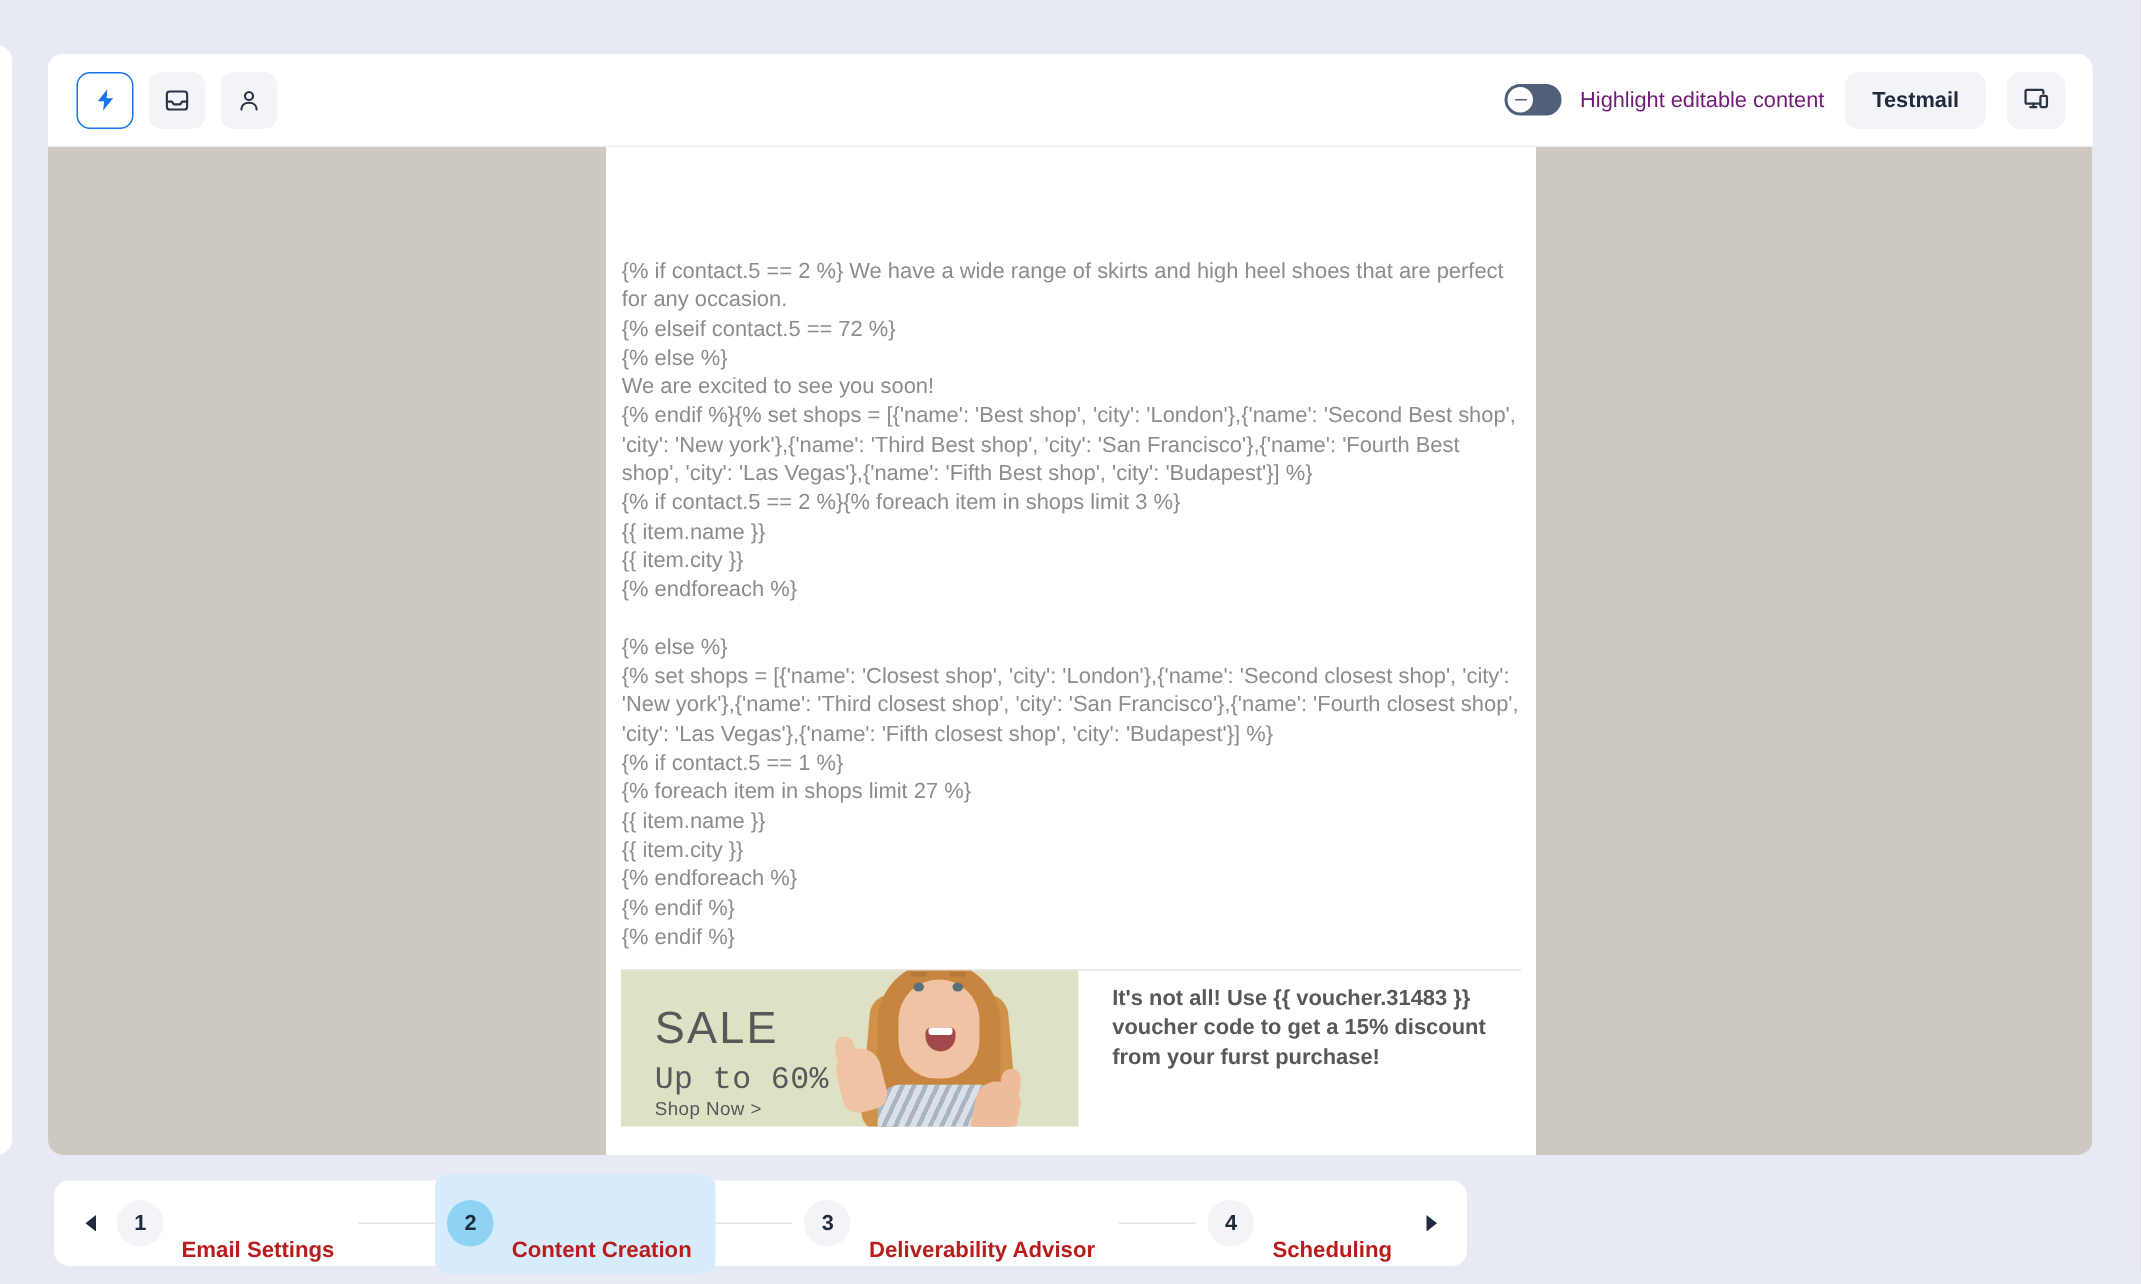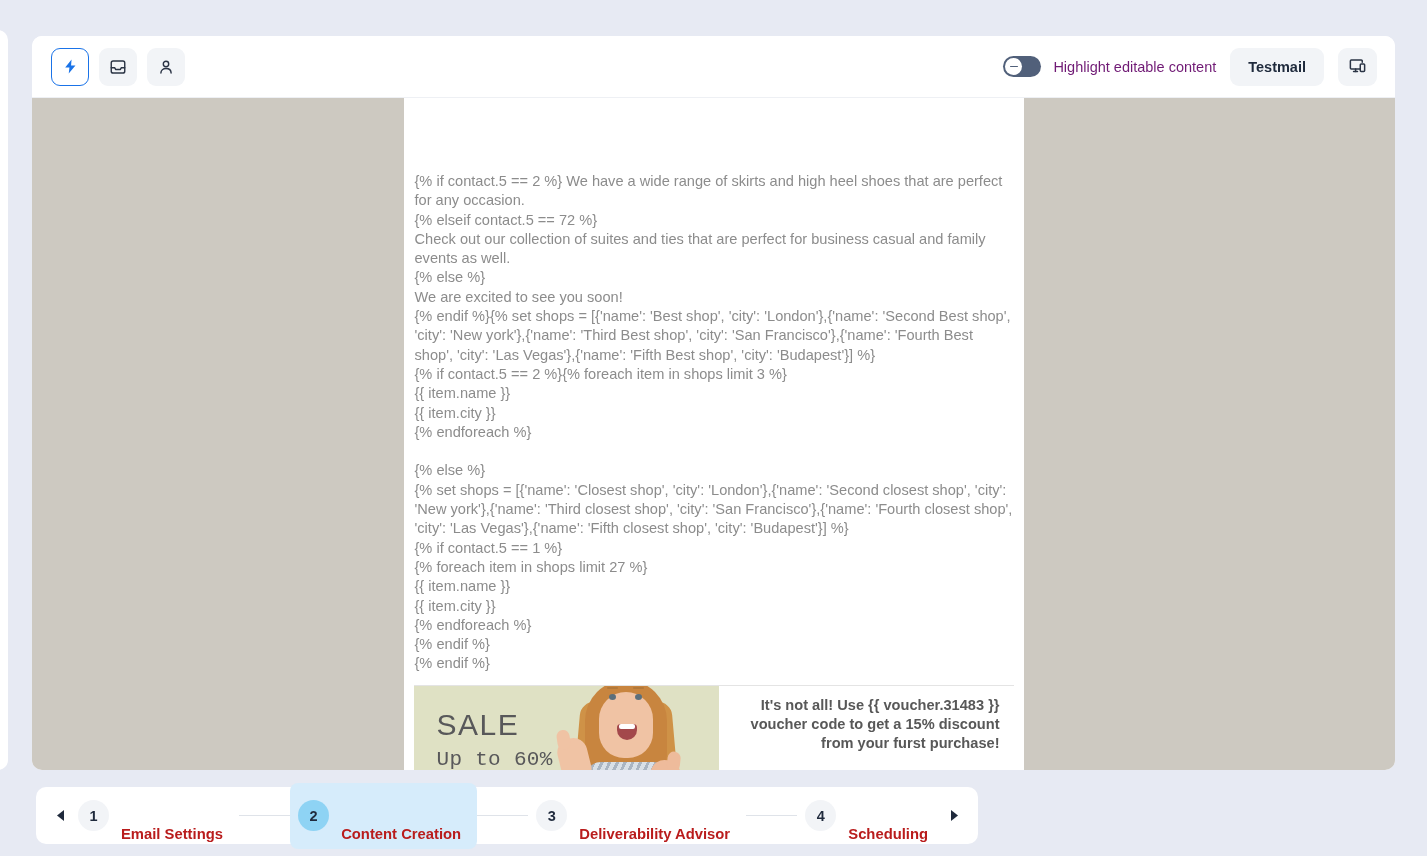--- a/index.html
+++ b/index.html
@@ -217,21 +217,20 @@
     color: #e2894f;
     font-size: 19.5px;
     font-weight: bold;
     margin-bottom: 20px;
   }
   .promo-desc {
     color: #585858;
     font-size: 14.6px;
     line-height: 19.3px;
     font-weight: bold;
-    text-align: right;
   }
 
   
   .stepper-card {
     position: absolute;
     left: 36px;
     top: 787px;
     width: 942px;
     height: 57px;
     background: #ffffff;
@@ -338,21 +337,20 @@
 
     </div>
   </div>
 
   <div class="canvas">
     <div class="email-sheet">
 
       <div class="email-body">
           <p>{% if contact.5 == 2 %} We have a wide range of skirts and high heel shoes that are perfect for any occasion.</p>
           <p>{% elseif contact.5 == 72 %}</p>
-          <p>Check out our collection of suites and ties that are perfect for business casual and family events as well.</p>
           <p>{% else %}</p>
           <p>We are excited to see you soon!</p>
           <p>{% endif %}{% set shops = [{'name': 'Best shop', 'city': 'London'},{'name': 'Second Best shop', 'city': 'New york'},{'name': 'Third Best shop', 'city': 'San Francisco'},{'name': 'Fourth Best shop', 'city': 'Las Vegas'},{'name': 'Fifth Best shop', 'city': 'Budapest'}] %}</p>
           <p>{% if contact.5 == 2 %}{% foreach item in shops limit 3 %}</p>
           <p>{{ item.name }}</p>
           <p>{{ item.city }}</p>
           <p>{% endforeach %}</p>
           <p class="blank"></p>
           <p>{% else %}</p>
           <p>{% set shops = [{'name': 'Closest shop', 'city': 'London'},{'name': 'Second closest shop', 'city': 'New york'},{'name': 'Third closest shop', 'city': 'San Francisco'},{'name': 'Fourth closest shop', 'city': 'Las Vegas'},{'name': 'Fifth closest shop', 'city': 'Budapest'}] %}</p>

